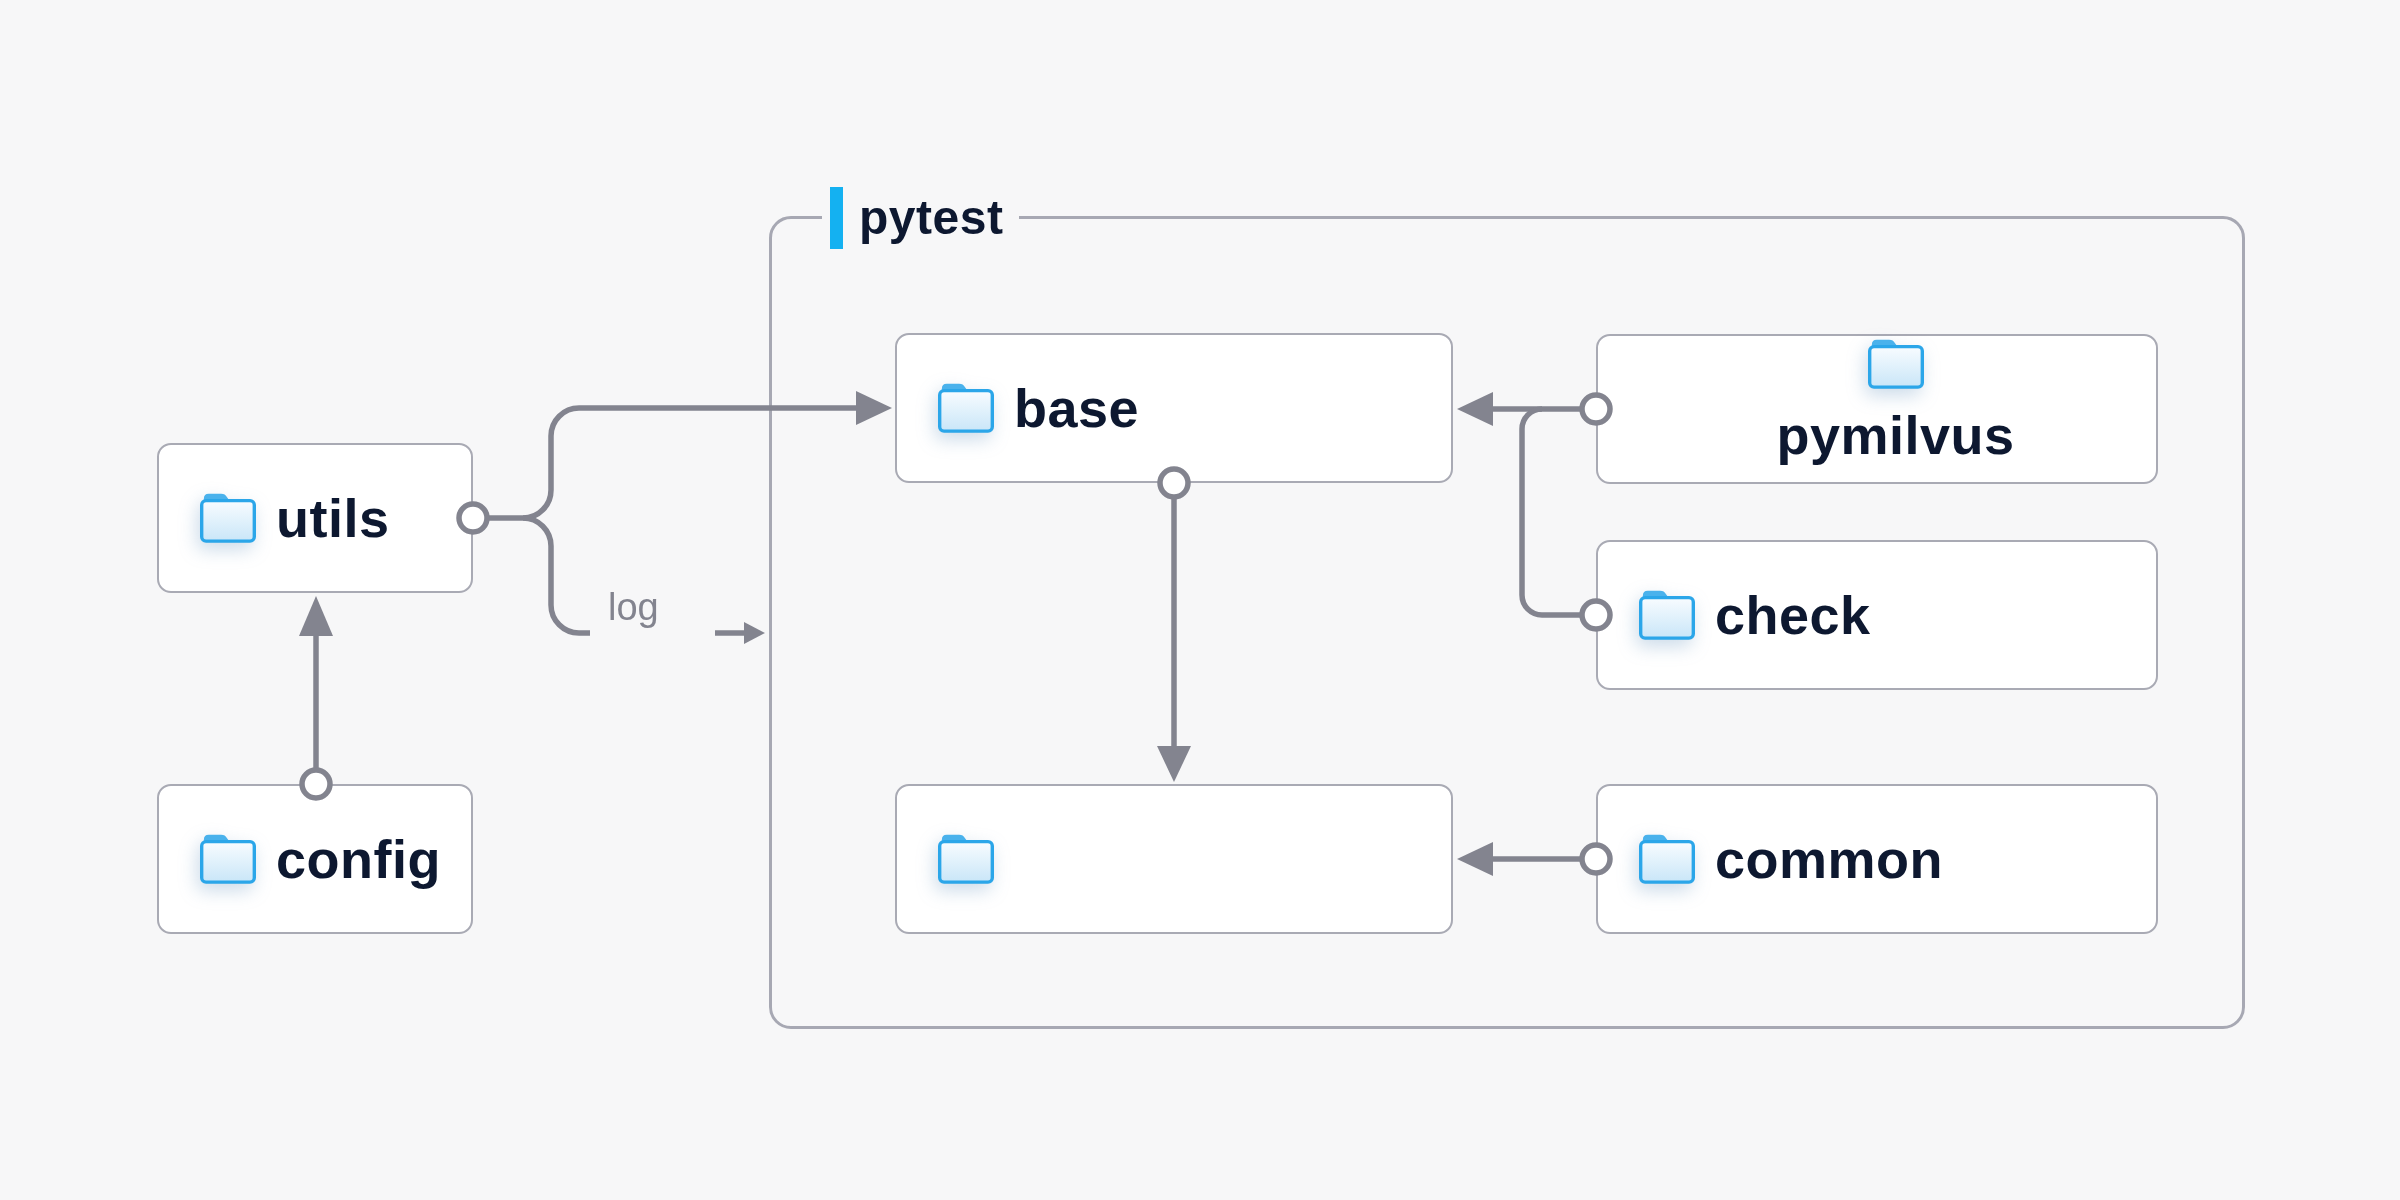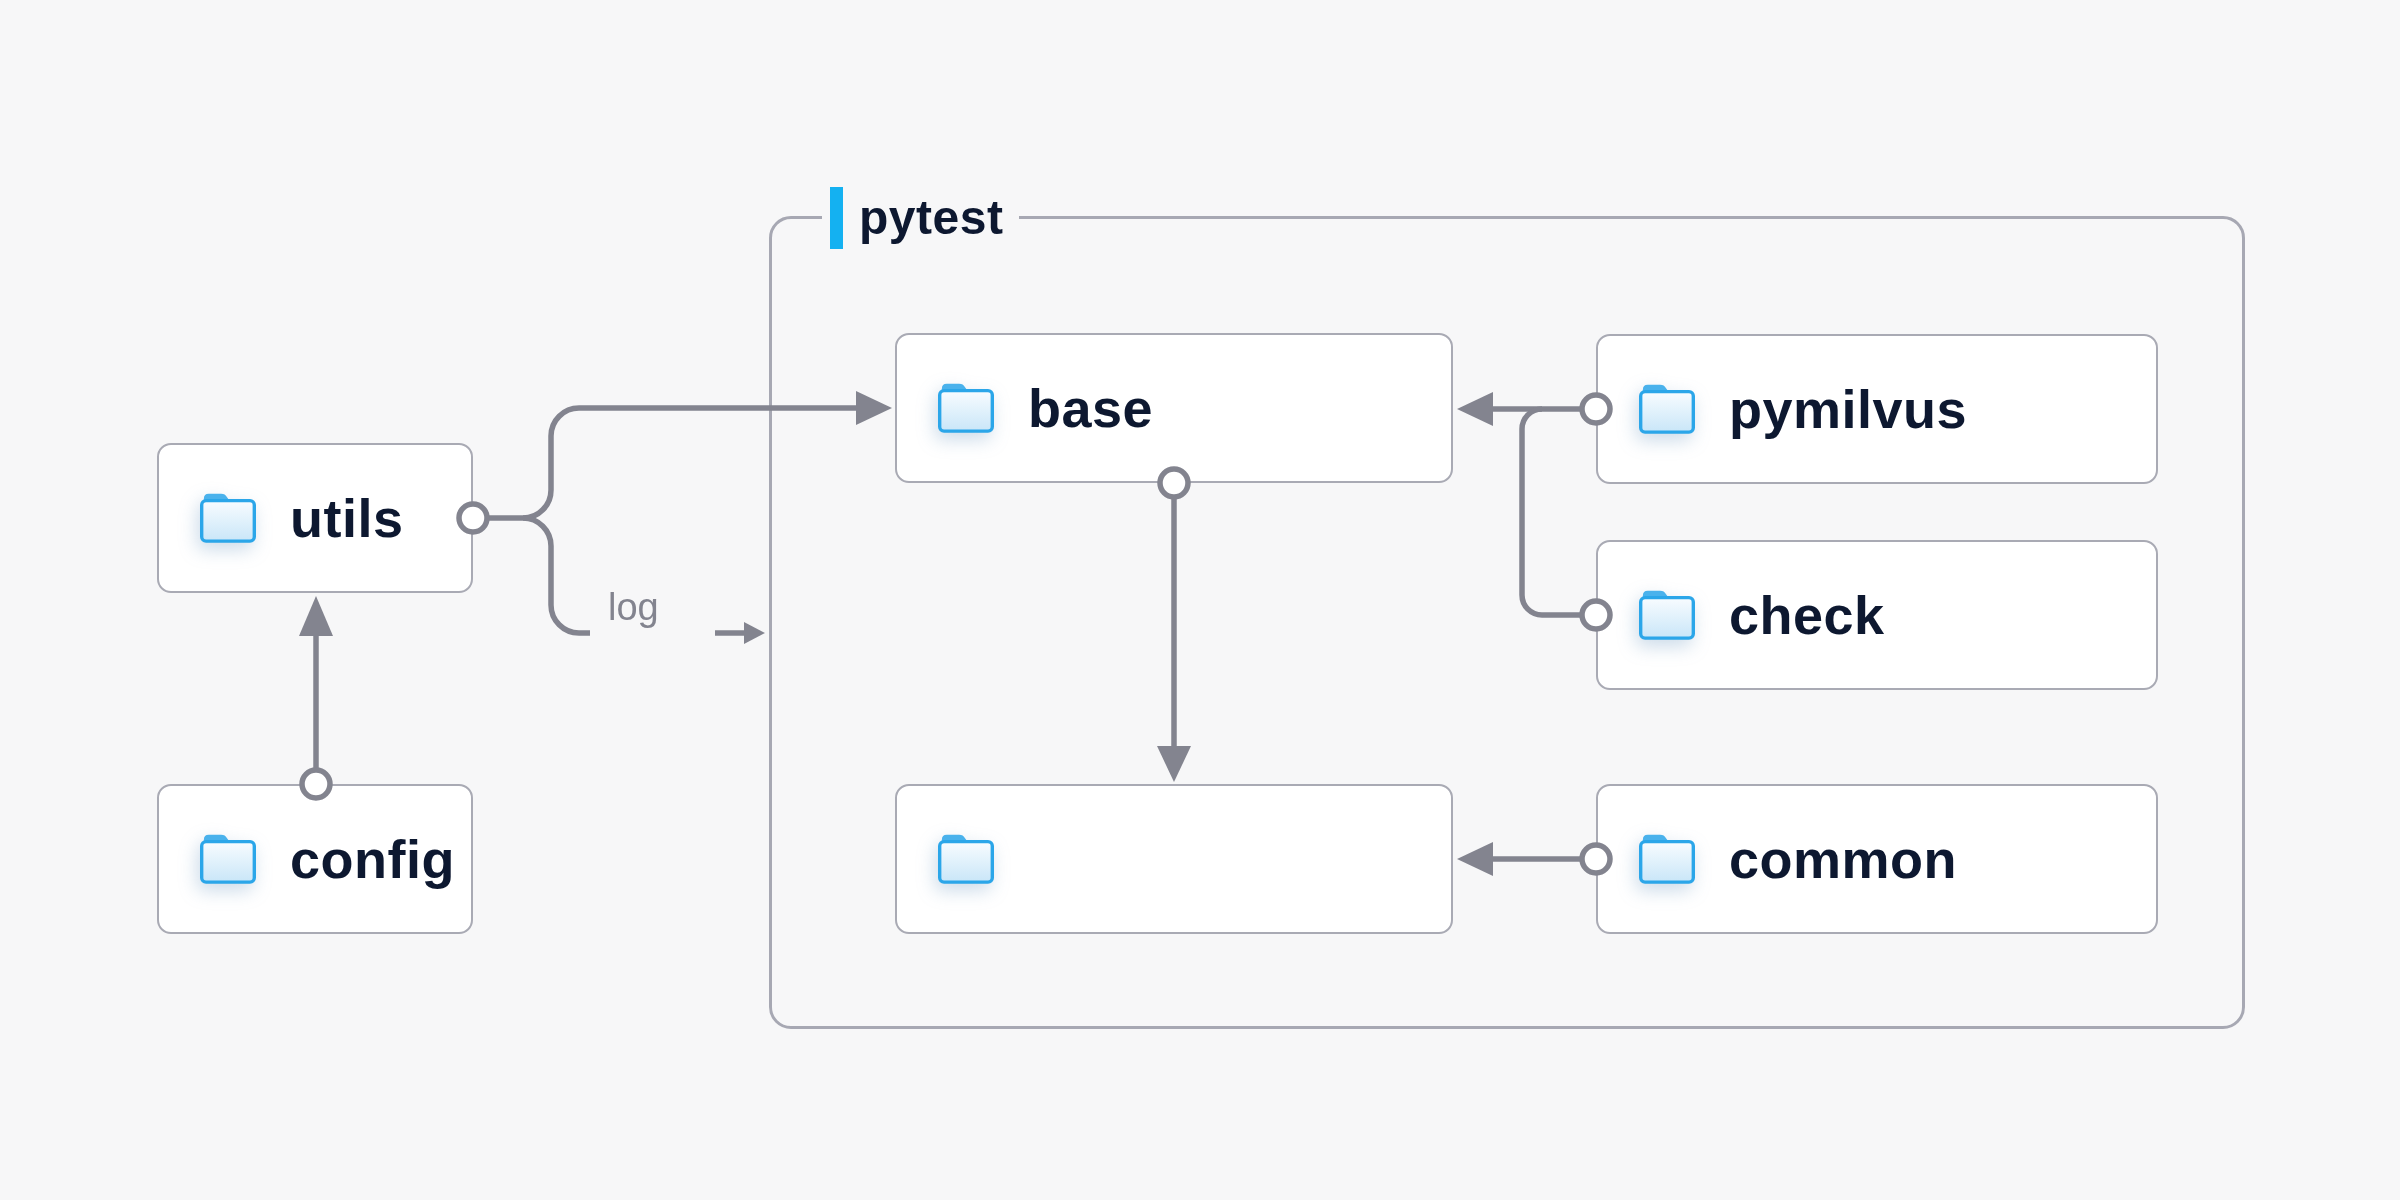--- a/index.html
+++ b/index.html
@@ -40,35 +40,35 @@
     letter-spacing:0.5px;
   }
 
   
   .node{
     position:absolute;
     background:#ffffff;
     border:2.5px solid var(--node-border);
     border-radius:14px;
     display:flex;align-items:center;
-    padding-left:37px;gap:30px;
+    padding-left:37px;gap:16px;
   }
   .node .label{
     font-size:54px;font-weight:700;color:var(--text-dark);line-height:1;
     letter-spacing:0.5px;
   }
   .folder-icon{
     width:64px;height:56px;flex:0 0 auto;
     filter:drop-shadow(-3px 7px 9px rgba(90,140,185,0.30));
   }
 
   .node-utils    {left:157px; top:443px; width:316px; height:150px;}
   .node-config   {left:157px; top:784px; width:316px; height:150px;}
   .node-base     {left:895px; top:333px; width:558px; height:150px;}
-  .node-pymilvus {left:1596px;top:334px; width:562px; height:150px;}
+  .node-pymilvus {left:1596px;top:334px; width:562px; height:150px;flex-direction:column;}
   .node-check    {left:1596px;top:540px; width:562px; height:150px;}
   .node-testcases{left:895px; top:784px; width:558px; height:150px;}
   .node-common   {left:1596px;top:784px; width:562px; height:150px;}
 
   
   .log-label{
     position:absolute;left:608px;top:588px;
     font-size:38px;font-weight:500;color:var(--connector);line-height:1;
   }
 

